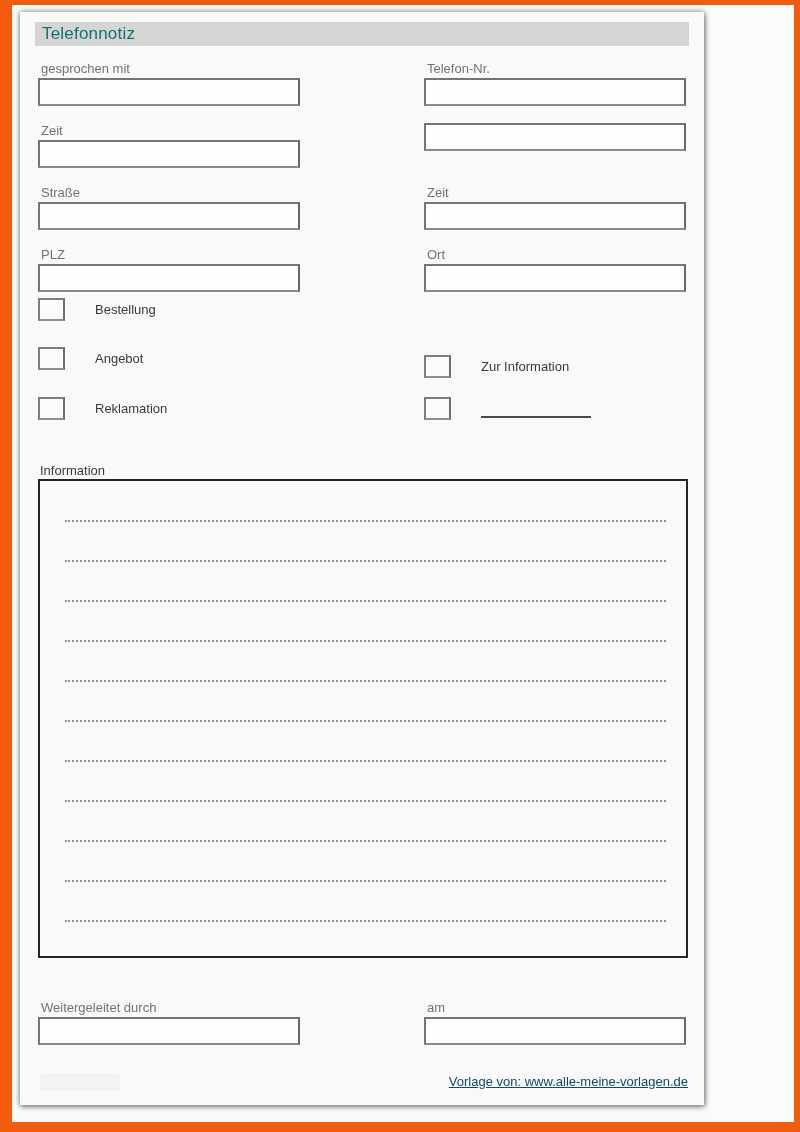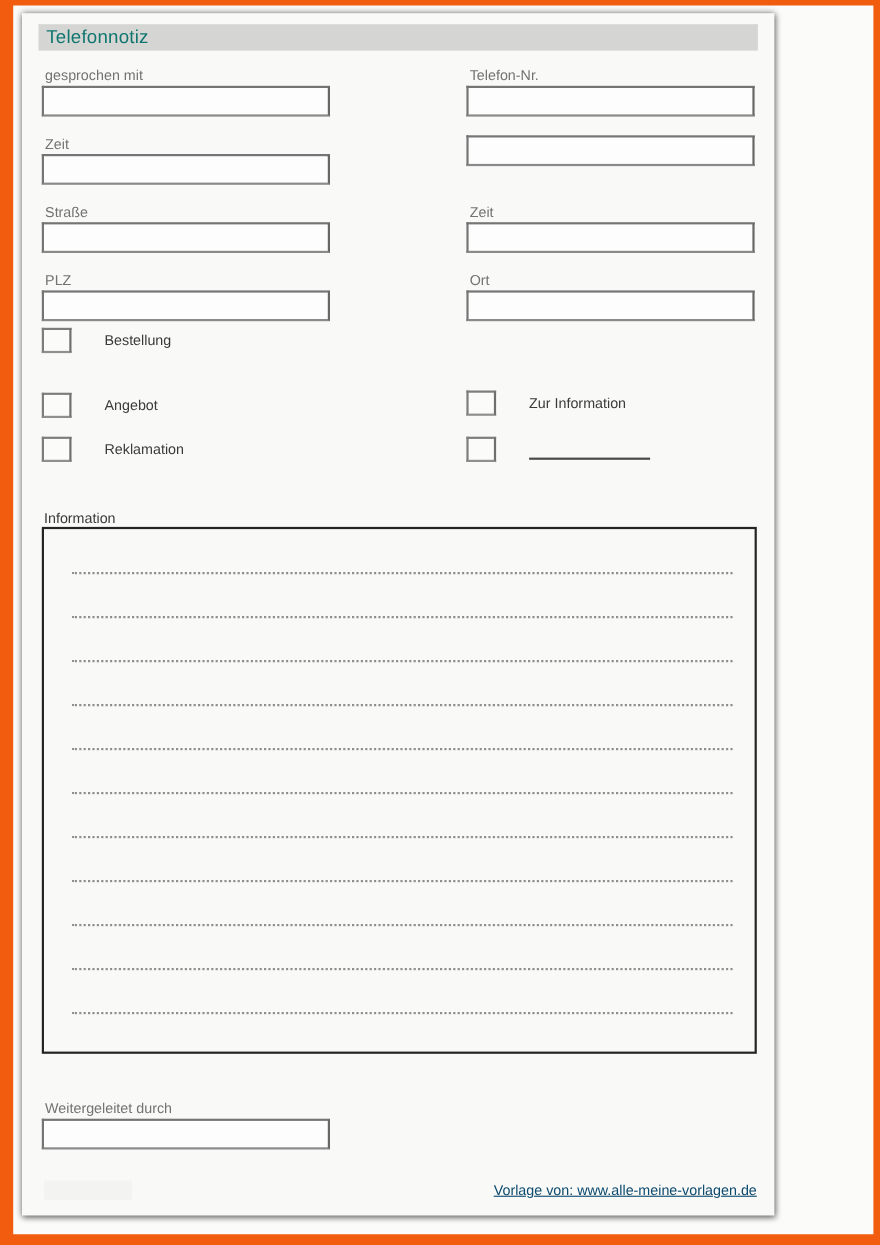--- a/index.html
+++ b/index.html
@@ -136,21 +136,21 @@
     </div>
     <div class="field col-r" style="top:235px;">
       <span class="flabel">Ort</span>
       <input class="tbox" type="text" value="" style="">
     </div>
 
     <div class="chkrow col-l" style="top:286px;width:300px;">
       <span class="chkbox"></span>
       <span class="chklabel">Bestellung</span>
     </div>
-    <div class="chkrow col-l" style="top:345px;width:300px;">
+    <div class="chkrow col-l" style="top:335px;width:300px;">
       <span class="chkbox"></span>
       <span class="chklabel">Angebot</span>
     </div>
     <div class="chkrow col-l" style="top:385px;width:300px;">
       <span class="chkbox"></span>
       <span class="chklabel">Reklamation</span>
     </div>
 
     <div class="chkrow col-r" style="top:343px;width:300px;">
       <span class="chkbox"></span>
@@ -173,20 +173,24 @@
         <div class="dotline" style="top: 319px;"></div>
         <div class="dotline" style="top: 359px;"></div>
         <div class="dotline" style="top: 399px;"></div>
         <div class="dotline" style="top: 439px;"></div>
       </div>
 
     <div class="field col-l" style="top:988px;">
       <span class="flabel">Weitergeleitet durch</span>
       <input class="tbox" type="text" value="" style="">
     </div>
+    <div class="field col-r" style="top:988px;">
+      <span class="flabel">am</span>
+      <input class="tbox" type="text" value="" style="">
+    </div>
 
     <div class="ghost"></div>
 
     <div class="link-wrap">
       <a href="#" style="color: #0c4a6e;">Vorlage von: www.alle-meine-vorlagen.de</a>
     </div>
 
   </div>
 </div>
 

